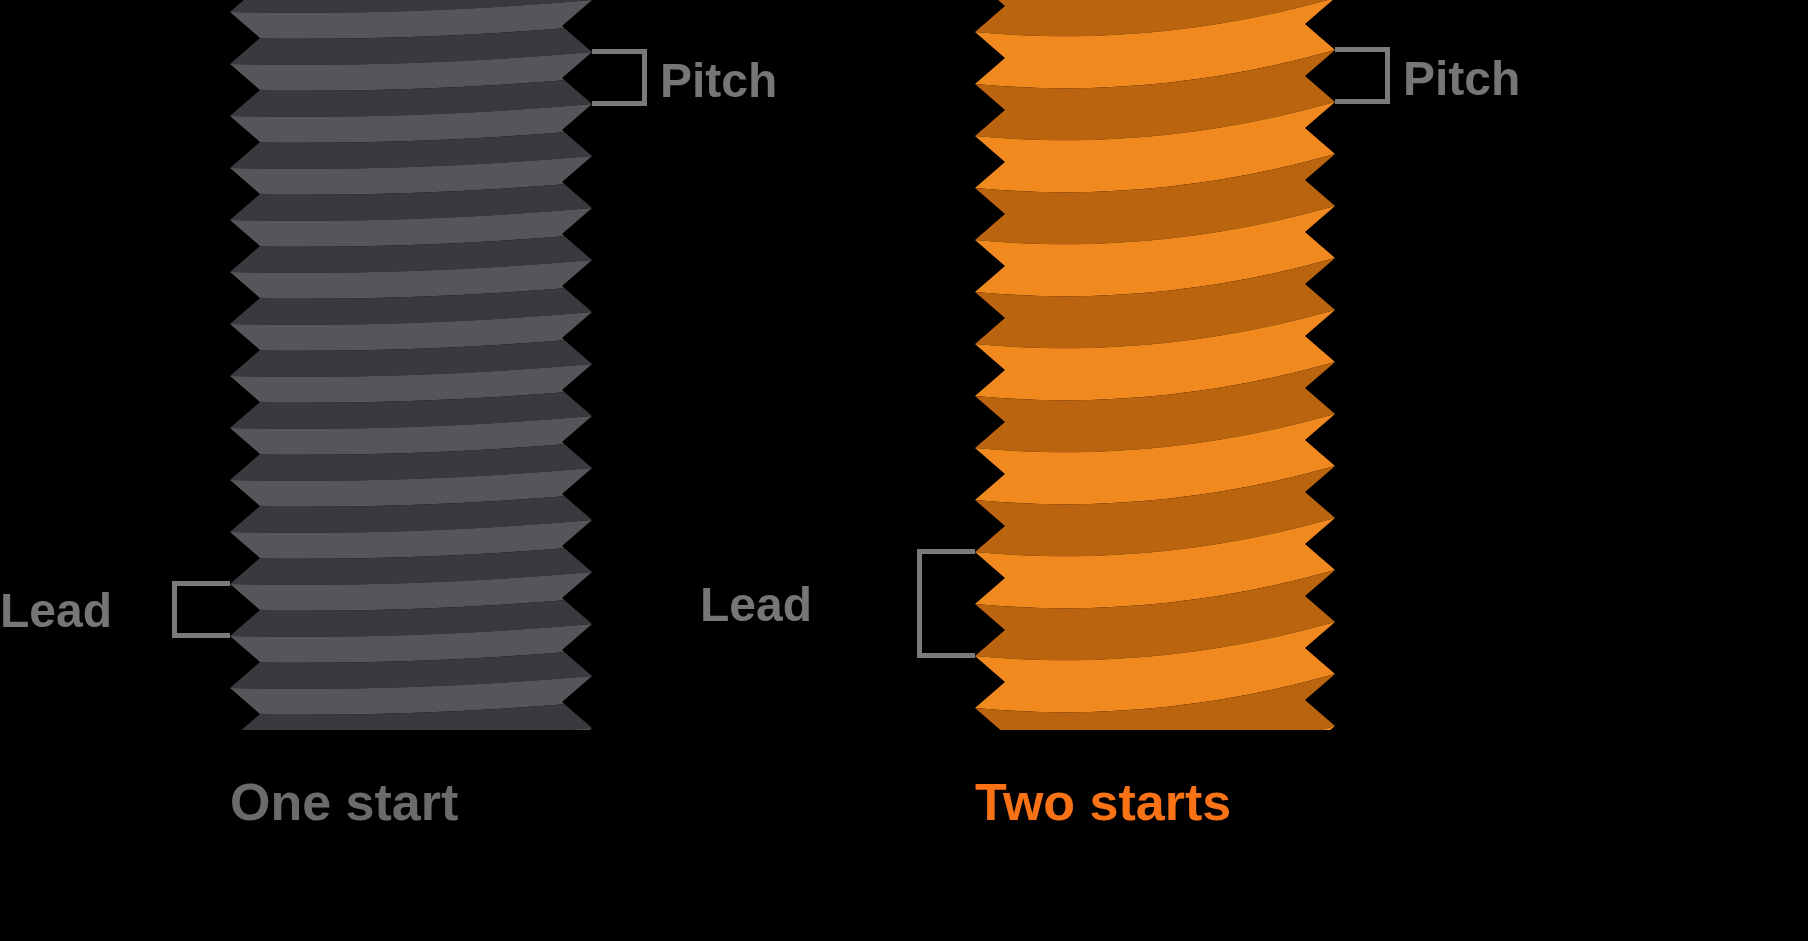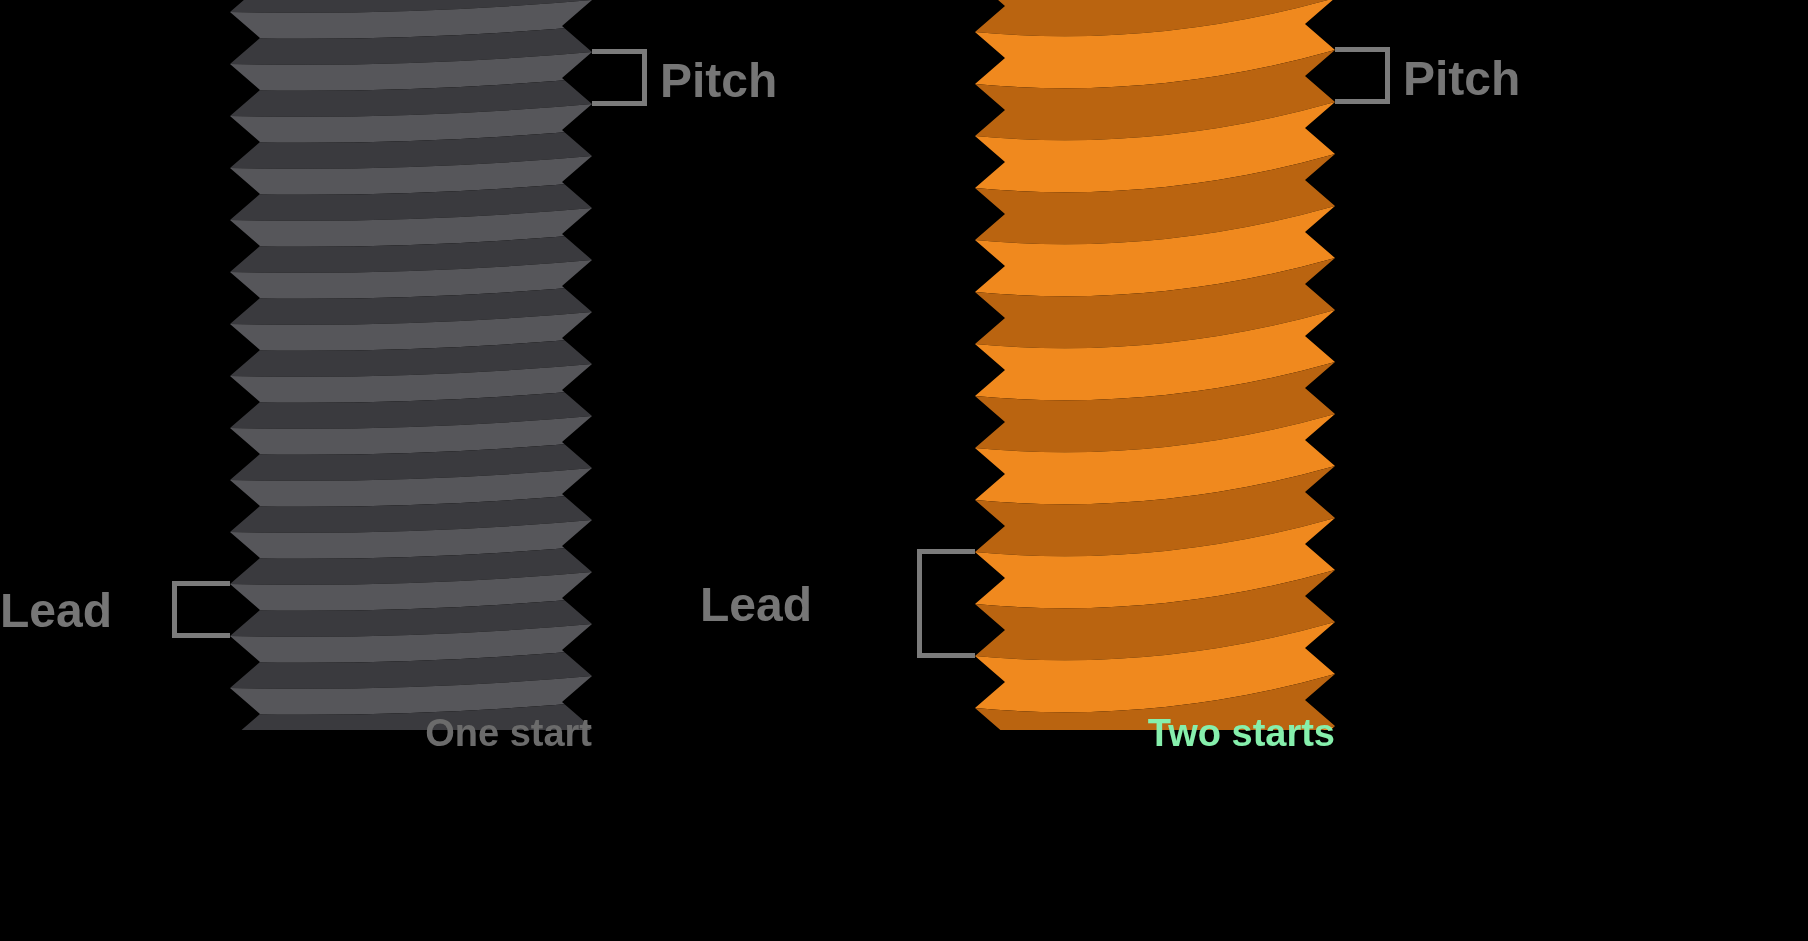--- a/index.html
+++ b/index.html
@@ -7,21 +7,21 @@
          font-family:"Liberation Sans",sans-serif;padding-left:18px;}
   .screw{position:absolute;top:0;}
   #screw-left{left:230px;}
   #screw-right{left:975px;}
   .bracket{position:absolute;box-sizing:border-box;border:5px solid #7b7b7b;background:transparent;}
   .bracket.pitch{border-left:none;}
   .bracket.lead{border-right:none;}
   .lbl{position:absolute;font-weight:bold;font-size:48px;color:#767676;
        transform:translateY(-50%);white-space:nowrap;}
   .lbl.right-align{text-align:left;}
-  .cap{position:absolute;top:712px;font-weight:bold;font-size:38px;color:#6b6b6b;text-align:right;}
+  .cap{position:absolute;top:772px;font-weight:bold;font-size:52px;color:#6b6b6b;text-align:left;}
 </style>
 </head>
 <body>
 
 <div id="stage" style="background: rgb(0, 0, 0);">
 
   <div id="screw-left" class="screw"><svg width="362" height="730" viewBox="0 0 362 730">
         <defs>
           <clipPath id="clip-L">
             <path d="M0 -40 Q 181 -36 362 -52 L332 -26 L362 0 L332 26 L362 52 L332 78 L362 104 L332 130 L362 156 L332 182 L362 208 L332 234 L362 260 L332 286 L362 312 L332 338 L362 364 L332 390 L362 416 L332 442 L362 468 L332 494 L362 520 L332 546 L362 572 L332 598 L362 624 L332 650 L362 676 L332 702 L362 728 L332 754 L362 780 Q 181 796 0 792 L30 766 L0 740 L30 714 L0 688 L30 662 L0 636 L30 610 L0 584 L30 558 L0 532 L30 506 L0 480 L30 454 L0 428 L30 402 L0 376 L30 350 L0 324 L30 298 L0 272 L30 246 L0 220 L30 194 L0 168 L30 142 L0 116 L30 90 L0 64 L30 38 L0 12 L30 -14 L0 -40 Z"></path>
@@ -98,15 +98,15 @@
   <div class="bracket lead" style="left: 172px; top: 581px; width: 58px; height: 57px; border-color: rgb(123, 123, 123);"></div>
   <div class="lbl right-align" style="left: 0px; width: 158px; top: 610px; color: rgb(118, 118, 118);">Lead</div>
 
   <div class="bracket pitch" style="left: 1335px; top: 47px; width: 55px; height: 57px; border-color: rgb(123, 123, 123);"></div>
   <div class="lbl" style="left: 1403px; top: 78px; color: rgb(118, 118, 118);">Pitch</div>
 
   <div class="bracket lead" style="left: 917px; top: 549px; width: 58px; height: 109px; border-color: rgb(123, 123, 123);"></div>
   <div class="lbl right-align" style="left: 700px; width: 203px; top: 604px; color: rgb(118, 118, 118);">Lead</div>
 
   <div class="cap" style="left: 230px; width: 362px; color: rgb(107, 107, 107);">One start</div>
-  <div class="cap" style="left: 975px; width: 360px; color: #86efac;">Two starts</div>
+  <div class="cap" style="left: 975px; width: 360px; color: #f97316;">Two starts</div>
 
 </div>
 
 </body></html>

